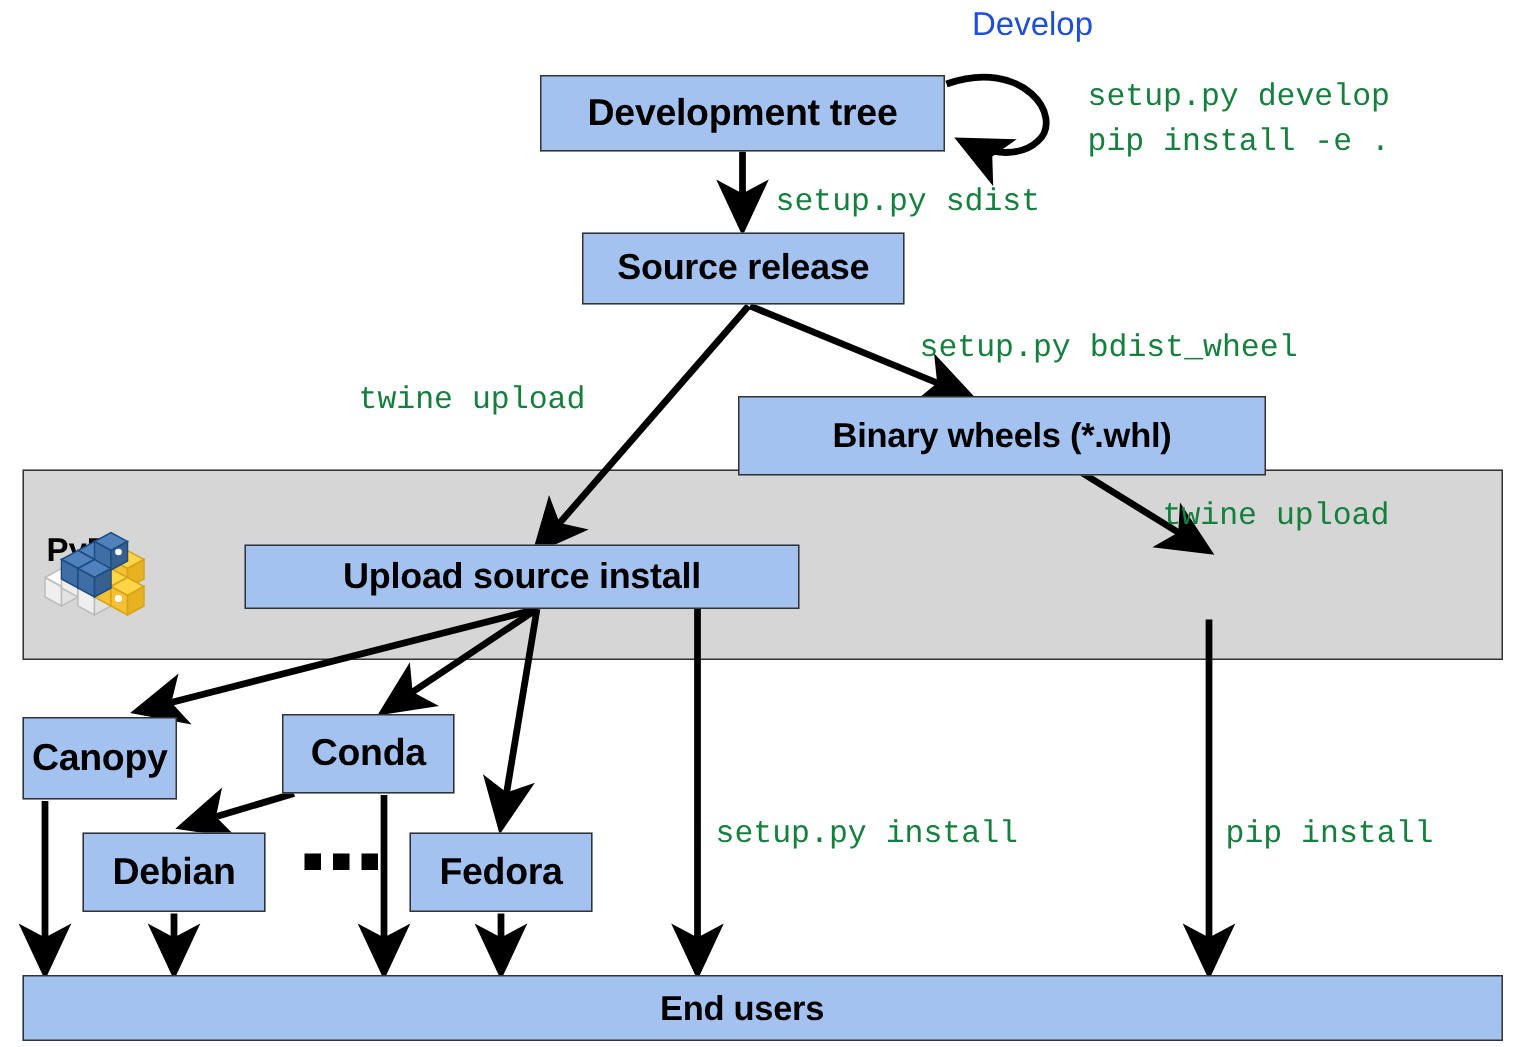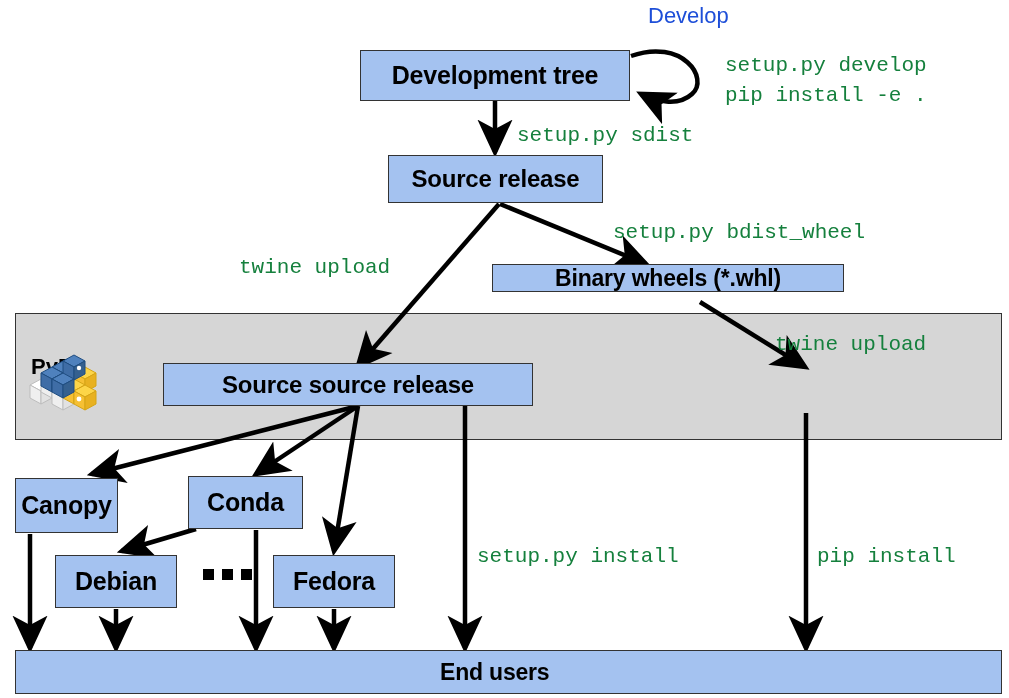--- a/index.html
+++ b/index.html
@@ -116,23 +116,23 @@
 
     <line x1="116" y1="609" x2="116" y2="648" stroke="#000" stroke-width="4.5" marker-end="url(#ah)"></line>
 
     <line x1="334" y1="609" x2="334" y2="648" stroke="#000" stroke-width="4.5" marker-end="url(#ah)"></line>
   </svg>
 
   <div class="node" style="left:360px;top:50px;width:270px;height:51px;font-size:25px;">Development  tree</div>
 
   <div class="node" style="left:388px;top:155px;width:215px;height:48px;font-size:24px;">Source release</div>
 
-  <div class="node" style="left:492px;top:264px;width:352px;height:28px;font-size:23px;">Binary wheels (*.whl)</div>
+  <div class="node" style="left:492px;top:264px;width:352px;height:53px;font-size:23px;">Binary wheels (*.whl)</div>
 
-  <div class="node" style="left:163px;top:363px;width:370px;height:43px;font-size:24px;">Source source release</div>
+  <div class="node" style="left:163px;top:363px;width:370px;height:43px;font-size:24px;">Upload source install</div>
 
 
   <div class="node" style="left:15px;top:478px;width:103px;height:55px;font-size:25px;">Canopy</div>
 
   <div class="node" style="left:188px;top:476px;width:115px;height:53px;font-size:25px;">Conda</div>
 
   <div class="node" style="left:55px;top:555px;width:122px;height:53px;font-size:25px;">Debian</div>
 
   <div class="node" style="left:273px;top:555px;width:122px;height:53px;font-size:25px;">Fedora</div>
 

